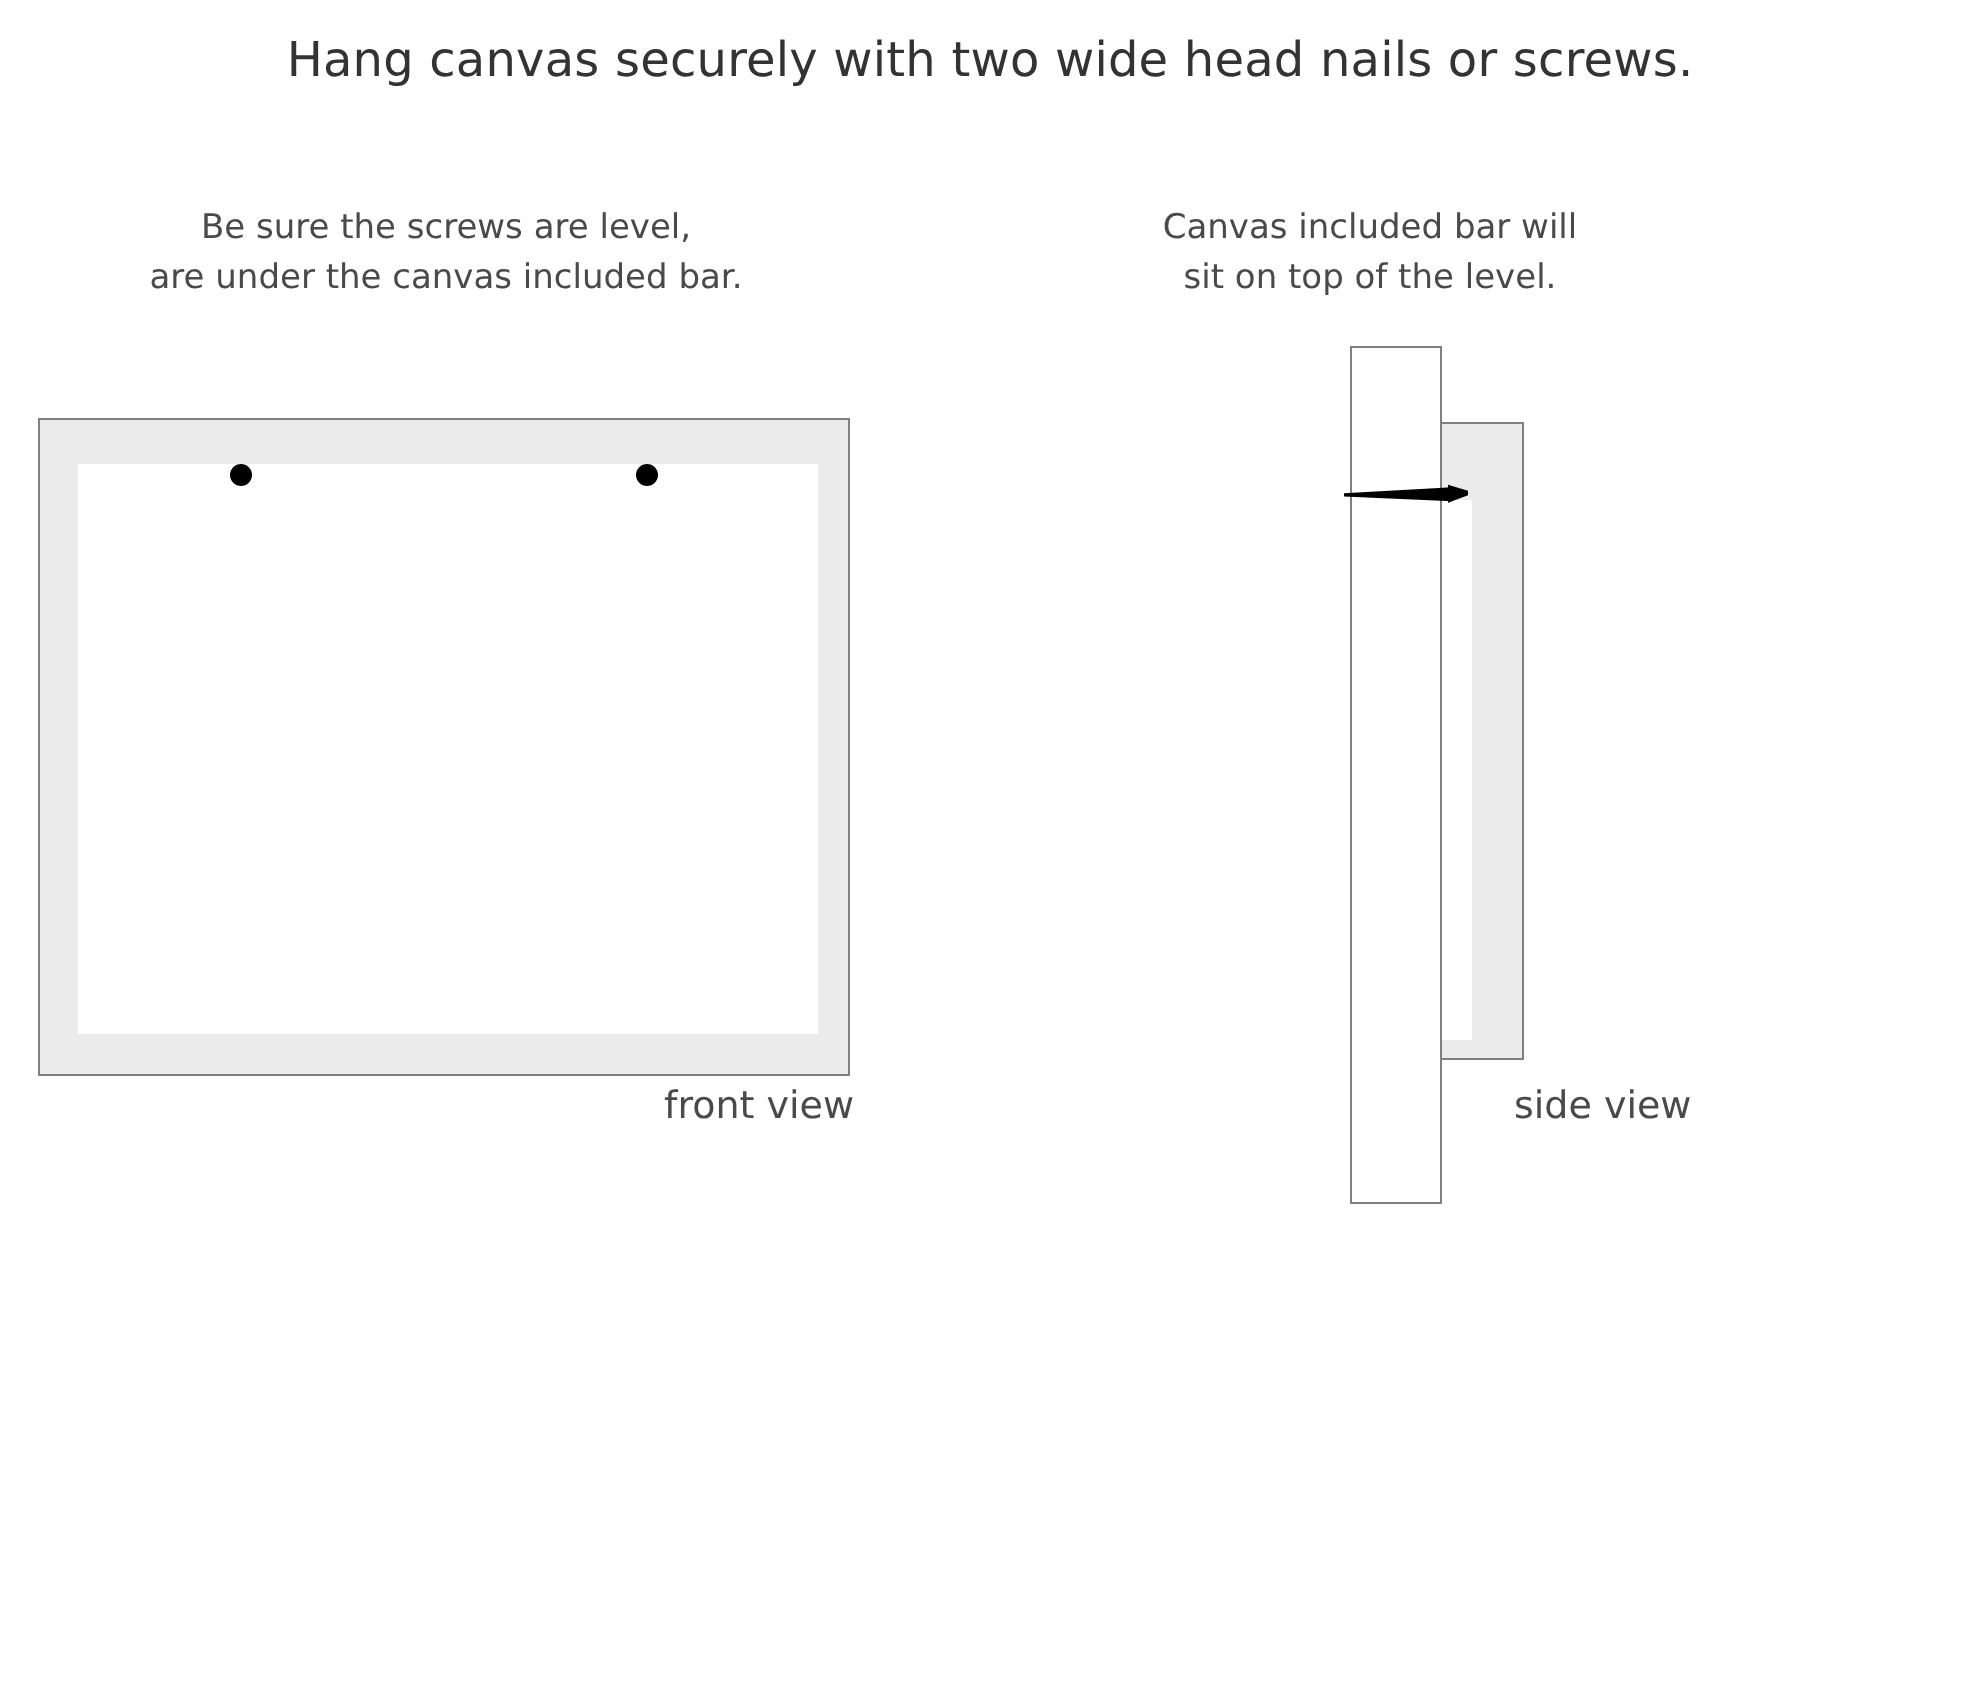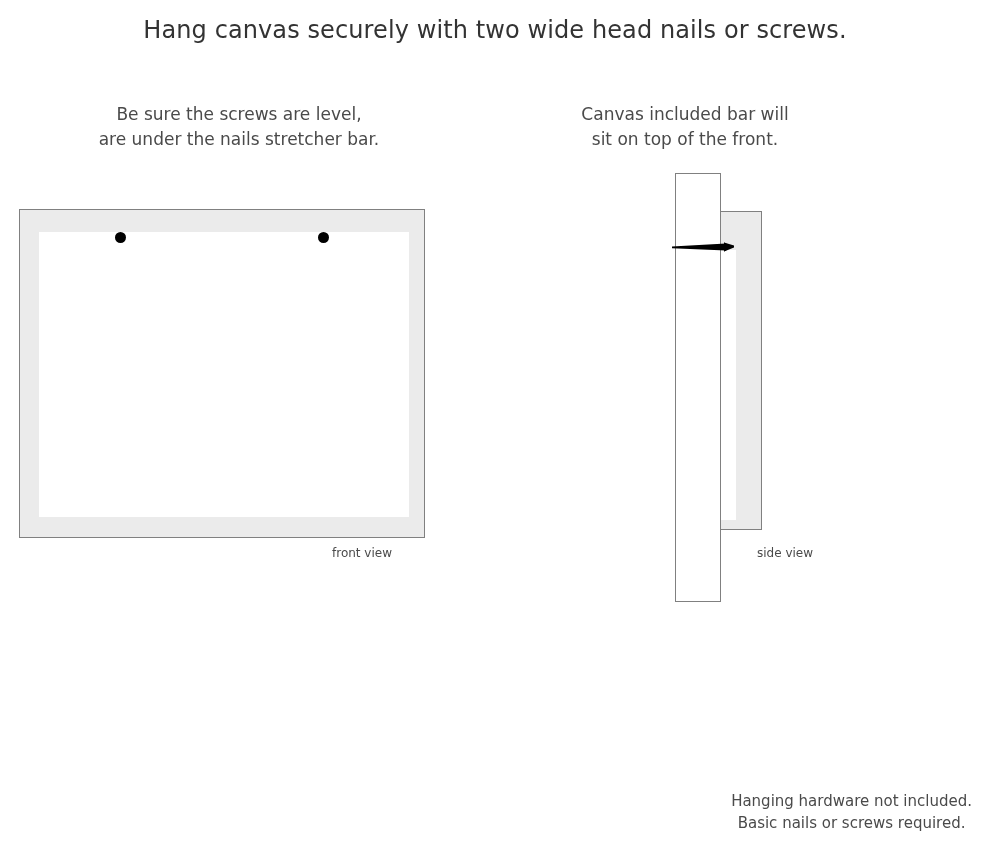--- a/index.html
+++ b/index.html
@@ -42,21 +42,21 @@
     position: absolute;
     font-size: 17px;
     line-height: 24.5px;
     color: #4a4a4a;
     text-align: center;
     font-weight: 400;
   }
   .caption .line { display: block; white-space: nowrap; }
 
   #caption-front {
-    left: 16px;
+    left: 0px;
     top: 102px;
     width: 446px;
   }
   #caption-side {
     left: 540px;
     top: 102px;
     width: 290px;
   }
 
   
@@ -83,21 +83,21 @@
     width: 11px;
     height: 11px;
     border-radius: 50%;
     background: #000000;
   }
   #screw-dot-left  { left: 115px; top: 232px; }
   #screw-dot-right { left: 318px; top: 232px; }
 
   .view-label {
     position: absolute;
-    font-size: 12px;
+    font-size: 19px;
     line-height: 22px;
     color: #4a4a4a;
     white-space: nowrap;
   }
   #label-front-view { left: 332px; top: 542px; }
   #label-side-view  { left: 757px; top: 542px; }
 
   
   #side-wall {
     position: absolute;
@@ -153,53 +153,49 @@
 </style>
 </head>
 <body>
 
 <div id="page">
 
   <div class="headline">Hang canvas securely with two wide head nails or screws.</div>
 
   <div class="caption" id="caption-front">
     <span class="line">Be sure the screws are level,</span>
-    <span class="line">are under the nails stretcher bar.</span>
+    <span class="line">are under the canvas included bar.</span>
   </div>
 
   <div id="front-view">
     <div id="front-view-inner"></div>
   </div>
 
   <div class="screw-dot" id="screw-dot-left" style="left: 114.5px; top: 231.5px;"></div>
   <div class="screw-dot" id="screw-dot-right" style="left: 317.5px; top: 231.5px;"></div>
 
   <div class="view-label" id="label-front-view">front view</div>
 
   <div class="caption" id="caption-side">
     <span class="line">Canvas included bar will</span>
-    <span class="line">sit on top of the front.</span>
+    <span class="line">sit on top of the level.</span>
   </div>
 
   <div id="side-canvas"></div>
 
   <div id="side-stretcher-bar"></div>
 
   <div id="side-wall"></div>
 
   <div id="side-nail">
     <svg width="70" height="20" viewBox="0 0 70 20" xmlns="http://www.w3.org/2000/svg">
 
       <polygon points="4,10.6 4,12.2 58,14.6 58,7.6" fill="#000000"></polygon>
 
       <polygon points="56,6.4 56,15.4 66,11.6 66,9.4" fill="#000000"></polygon>
       <polygon points="56,6.4 56,15.4 64,11.0" fill="#000000"></polygon>
     </svg>
   </div>
 
   <div class="view-label" id="label-side-view">side view</div>
 
-  <div id="footer-note">
-    <span class="line">Hanging hardware not included.</span>
-    <span class="line">Basic nails or screws required.</span>
-  </div>
 
 </div>
 
 </body></html>

